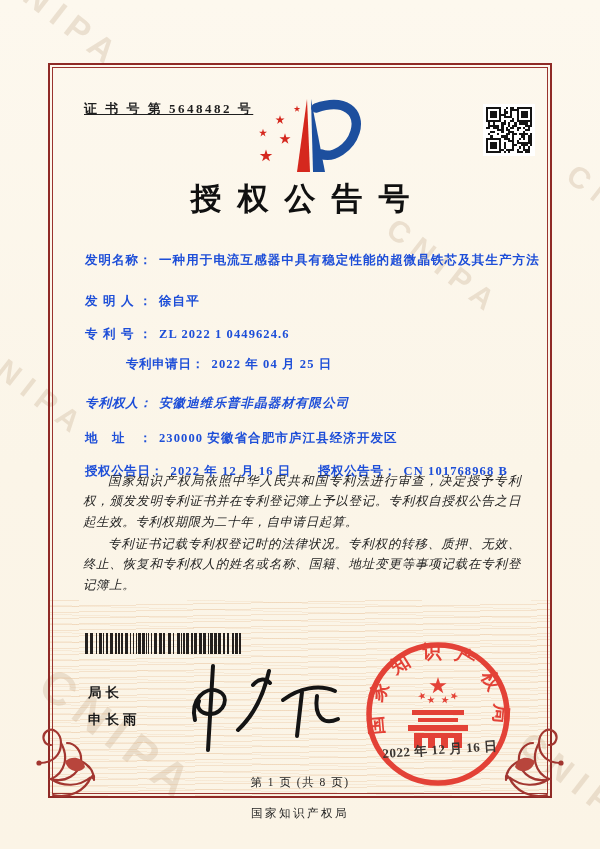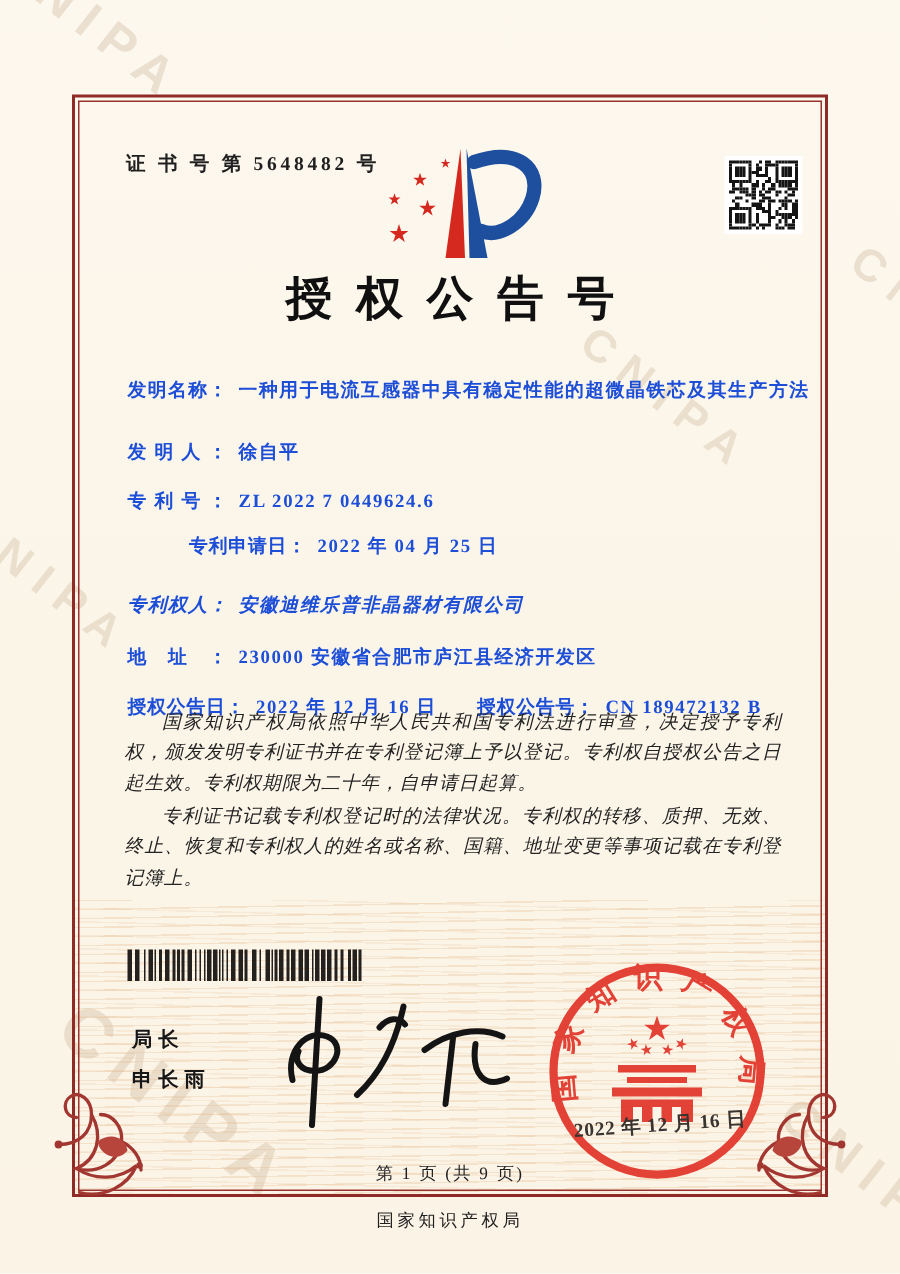--- a/index.html
+++ b/index.html
@@ -24,21 +24,21 @@
   }
   
   .frame-outer{
     left:48px;top:63px;width:504px;height:735px;z-index:2;
     border:2.5px solid #8f2a26;pointer-events:none;box-sizing:border-box;
   }
   .frame-inner{
     position:absolute;left:2px;top:2px;right:2px;bottom:2px;
     border:1px solid #9a332e;
   }
-  .cert-no{left:84px;top:100px;font-size:13px;font-weight:600;letter-spacing:2.5px;z-index:3;}
+  .cert-no{left:84px;top:100px;font-size:13px;font-weight:600;letter-spacing:2.5px;z-index:3;text-decoration:underline;}
   .logo{left:233px;top:96px;width:134px;height:84px;z-index:3;}
   .qr{left:483px;top:104px;width:52px;height:52px;z-index:3;background:#fff;padding:3px;box-sizing:border-box;}
   .qr-grid{display:grid;grid-template-columns:repeat(21,1fr);grid-template-rows:repeat(21,1fr);width:100%;height:100%;}
   .qr-grid i{display:block;}
   .qr-grid i.d{background:#141414;}
   .title{
     left:0;top:178px;width:100%;text-align:center;z-index:3;
     font-size:31px;font-weight:700;letter-spacing:16px;text-indent:16px;color:#101010;
   }
   .frow{left:85px;z-index:3;font-size:12.5px;font-weight:600;letter-spacing:0.6px;white-space:nowrap;color:#1d4ed8;}
@@ -571,36 +571,36 @@
 
 <div class="abs title">授权公告号</div>
 
 <div class="abs frow" style="top:252px;">
   <span class="flabel">发明名称：</span><span class="fvalue">一种用于电流互感器中具有稳定性能的超微晶铁芯及其生产方法</span>
 </div>
 <div class="abs frow" style="top:293px;">
   <span class="flabel">发明人：</span><span class="fvalue">徐自平</span>
 </div>
 <div class="abs frow" style="top:326px;">
-  <span class="flabel">专利号：</span><span class="fvalue">ZL 2022 7 0449624.6</span>
+  <span class="flabel">专利号：</span><span class="fvalue">ZL 2022 1 0449624.6</span>
 </div>
 <div class="abs frow" style="top:356px;margin-left:41px;">
   <span class="flabel">专利申请日：</span><span class="fvalue">2022 年 04 月 25 日</span>
 </div>
 <div class="abs frow" style="top:395px;font-style:italic;">
   <span class="flabel">专利权人：</span><span class="fvalue">安徽迪维乐普非晶器材有限公司</span>
 </div>
 <div class="abs frow" style="top:430px;">
   <span class="flabel">地址：</span><span class="fvalue">230000 安徽省合肥市庐江县经济开发区</span>
 </div>
 <div class="abs frow" style="top:463px;">
   <span class="flabel">授权公告日：</span><span class="fvalue">2022 年 12 月 16 日</span>
 </div>
 <div class="abs frow" style="top:463px;left:318px;">
-  <span class="flabel" style="min-width:0;">授权公告号：</span><span class="fvalue">CN 189472132 B</span>
+  <span class="flabel" style="min-width:0;">授权公告号：</span><span class="fvalue">CN 101768968 B</span>
 </div>
 
 <p class="abs para" style="top:471px;">国家知识产权局依照中华人民共和国专利法进行审查，决定授予专利权，颁发发明专利证书并在专利登记簿上予以登记。专利权自授权公告之日起生效。专利权期限为二十年，自申请日起算。</p>
 <p class="abs para" style="top:534px;">专利证书记载专利权登记时的法律状况。专利权的转移、质押、无效、终止、恢复和专利权人的姓名或名称、国籍、地址变更等事项记载在专利登记簿上。</p>
 
 <div class="abs barcode" id="barcode">
     <i style="width: 3px; background: rgb(36, 32, 30);"></i>
     <i style="width: 2px; background: transparent;"></i>
     <i style="width: 3px; background: rgb(36, 32, 30);"></i>
     <i style="width: 3px; background: transparent;"></i>
@@ -717,14 +717,14 @@
     <rect x="54" y="78" width="40" height="4"></rect>
     <rect x="44" y="85" width="60" height="6"></rect>
     <rect x="50" y="93" width="48" height="15"></rect>
     <rect x="58" y="98" width="6" height="10" fill="#fcf6ea"></rect>
     <rect x="71" y="98" width="6" height="10" fill="#fcf6ea"></rect>
     <rect x="84" y="98" width="6" height="10" fill="#fcf6ea"></rect>
   </g>
 </svg>
 <div class="abs seal-date">2022 年 12 月 16 日</div>
 
-<div class="abs page-num">第 1 页 (共 9 页)</div>
+<div class="abs page-num">第 1 页 (共 8 页)</div>
 <div class="abs footer-note">国家知识产权局</div>
 
 </body></html>

